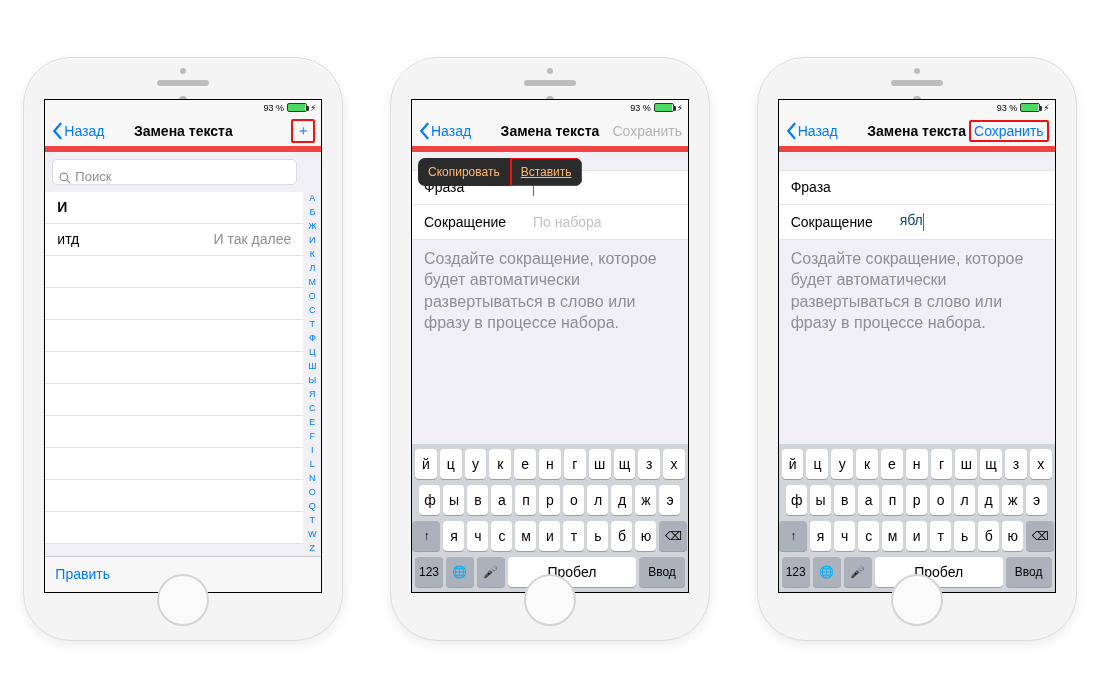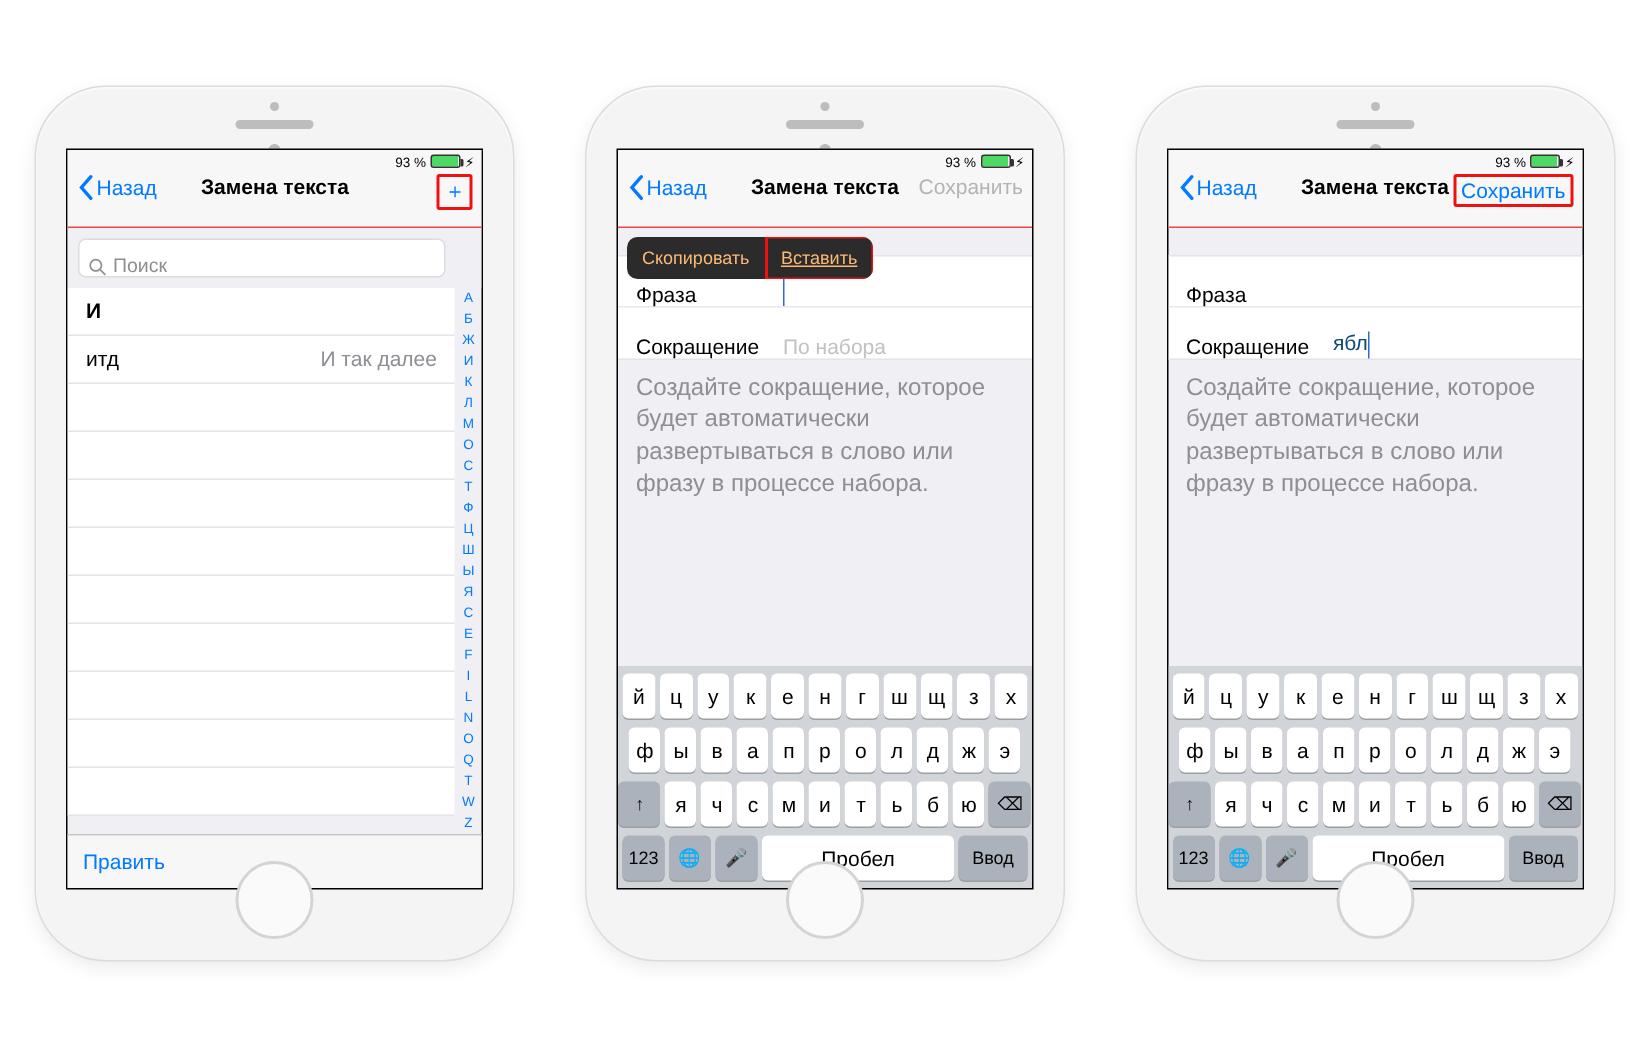--- a/index.html
+++ b/index.html
@@ -21,21 +21,21 @@
   .screen {
     width: 278px; height: 494px; background:#efeff4;
     margin-top:-6px;
     position: relative; overflow:hidden;
     border:1px solid #000;
   }
   .status-bar { height:16px; display:flex; justify-content:flex-end; align-items:center; padding:0 5px; font-size:9px; color:#000; background:#f7f7f8; gap:3px }
   .battery { width:20px; height:9px; border:1px solid #333; border-radius:2px; position:relative; background:linear-gradient(to right,#4cd964 0 95%, transparent 95%); }
   .battery::after{content:"";position:absolute;right:-3px;top:2px;width:2px;height:5px;background:#333;border-radius:0 1px 1px 0;}
   .bolt { font-size:9px; }
-  .nav-bar { height:36px; background:#f7f7f8; border-bottom:1px solid #ef4444; display:flex; align-items:flex-start; justify-content:space-between; padding:0 6px; font-size:14px; }
+  .nav-bar { height:36px; background:#f7f7f8; border-bottom:6px solid #ef4444; display:flex; align-items:center; justify-content:space-between; padding:0 6px; font-size:14px; }
   .nav-back { color:#007aff; display:flex; align-items:center; gap:1px; font-size:14px; cursor:pointer }
   .nav-back svg{width:12px;height:18px}
   .nav-title{ font-weight:600; font-size:14px; position:absolute; left:0; right:0; text-align:center; pointer-events:none}
   .nav-action{ color:#007aff; font-size:14px; cursor:pointer}
   .nav-action.dim{ color:#b4b4b8; }
   .hl { border:2px solid #e11; padding:1px 3px; border-radius:2px; display:inline-block;}
   
   .search-wrap{ padding:7px 24px 7px 7px; background:#efeff4; }
   .search{ background:#fff; border:1px solid #dcdce0; border-radius:5px; height:26px; display:flex; align-items:flex-end; padding:0 6px; color:#8e8e93; font-size:13px;}
   .search svg{width:12px;height:12px;margin-right:4px;fill:#8e8e93}
@@ -44,21 +44,21 @@
   .row{ height:32px; border-bottom:1px solid #e4e4e8; display:flex; align-items:center; padding:0 12px; font-size:14px; justify-content:space-between}
   .row .subtle{ color:#8e8e93 }
   
   .index-bar{position:absolute; right:2px; top:94px; bottom:34px; width:14px; display:flex; flex-direction:column; justify-content:flex-start; gap:5px; font-size:9px; color:#007aff; text-align:center}
   .index-bar span{line-height:1;}
   
   .toolbar{position:absolute;bottom:0;left:0;right:0;height:36px;background:#f7f7f8;border-top:1px solid #c8c7cc;display:flex;align-items:center;padding:0 10px;}
   .toolbar .link{color:#007aff;font-size:14px;cursor:pointer}
   
   .form-group{ background:#fff; border-top:1px solid #e4e4e8; border-bottom:1px solid #e4e4e8; margin-top:18px;}
-  .form-row{ display:flex; align-items:flex-end; height:34px; padding:0 12px; border-bottom:1px solid #e8e8ec; font-size:14px; gap:8px }
+  .form-row{ display:flex; align-items:center; height:34px; padding:0 12px; border-bottom:1px solid #e8e8ec; font-size:14px; gap:19px }
   .form-row:last-child{border-bottom:none}
   .form-row .lbl{ width:90px; color:#000 }
   .form-row .val{ flex:1; color:#0c4a6e; font-size:14px }
   .form-row .ph{ color:#c1c1c6 }
   .cursor{ display:inline-block; width:1.5px; height:18px; background:#2c6cd6; vertical-align:middle;}
   .hint{ font-size:16px; color:#8e8e93; padding:8px 12px; line-height:1.35 }
   
   .popup{ position:absolute; top:58px; left:6px; display:flex; background:#2b2b2b; border-radius:7px; overflow:hidden; z-index:5;}
   .popup .item{ color:#fdba74; font-size:12px; padding:7px 10px; border-right:1px solid #555; cursor:pointer}
   .popup .item:last-child{border-right:none}

